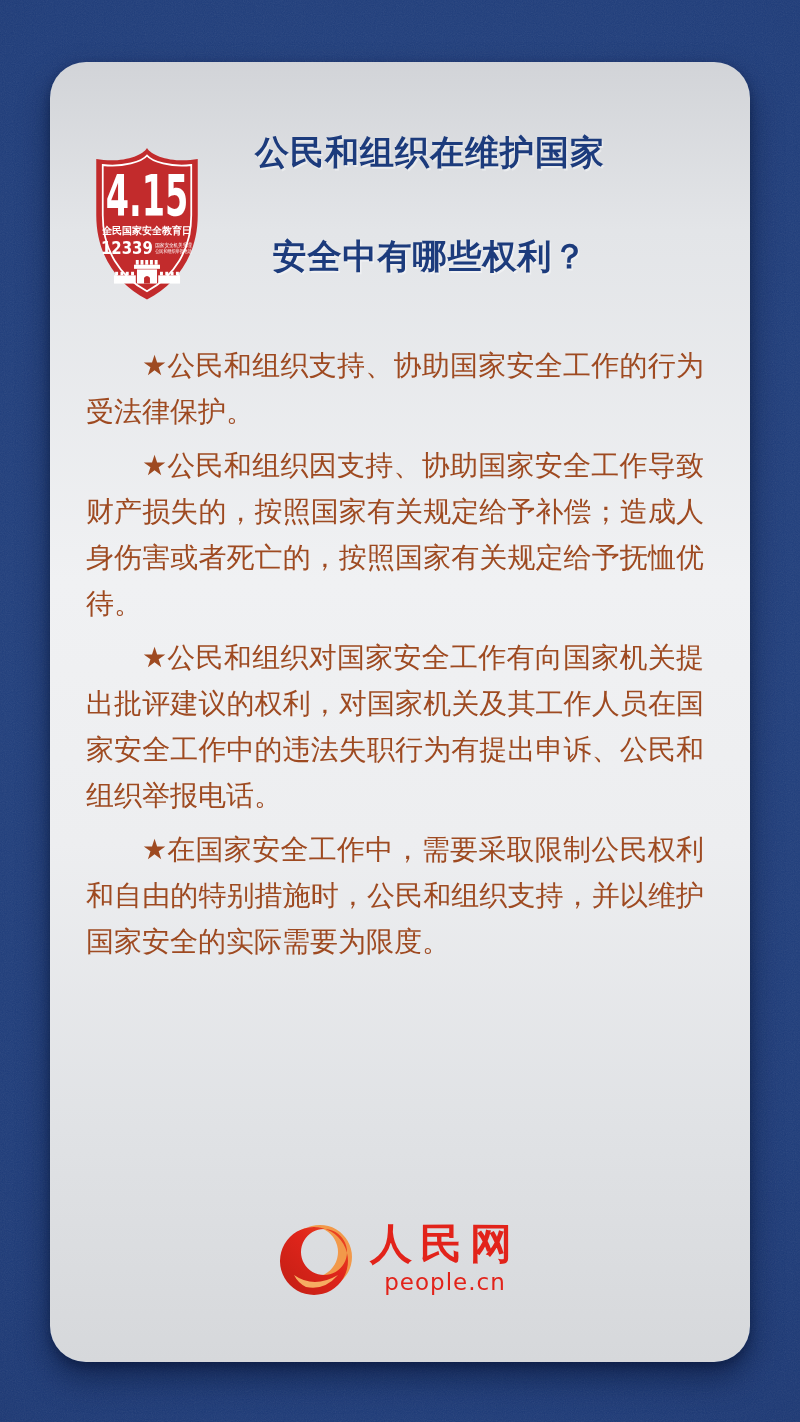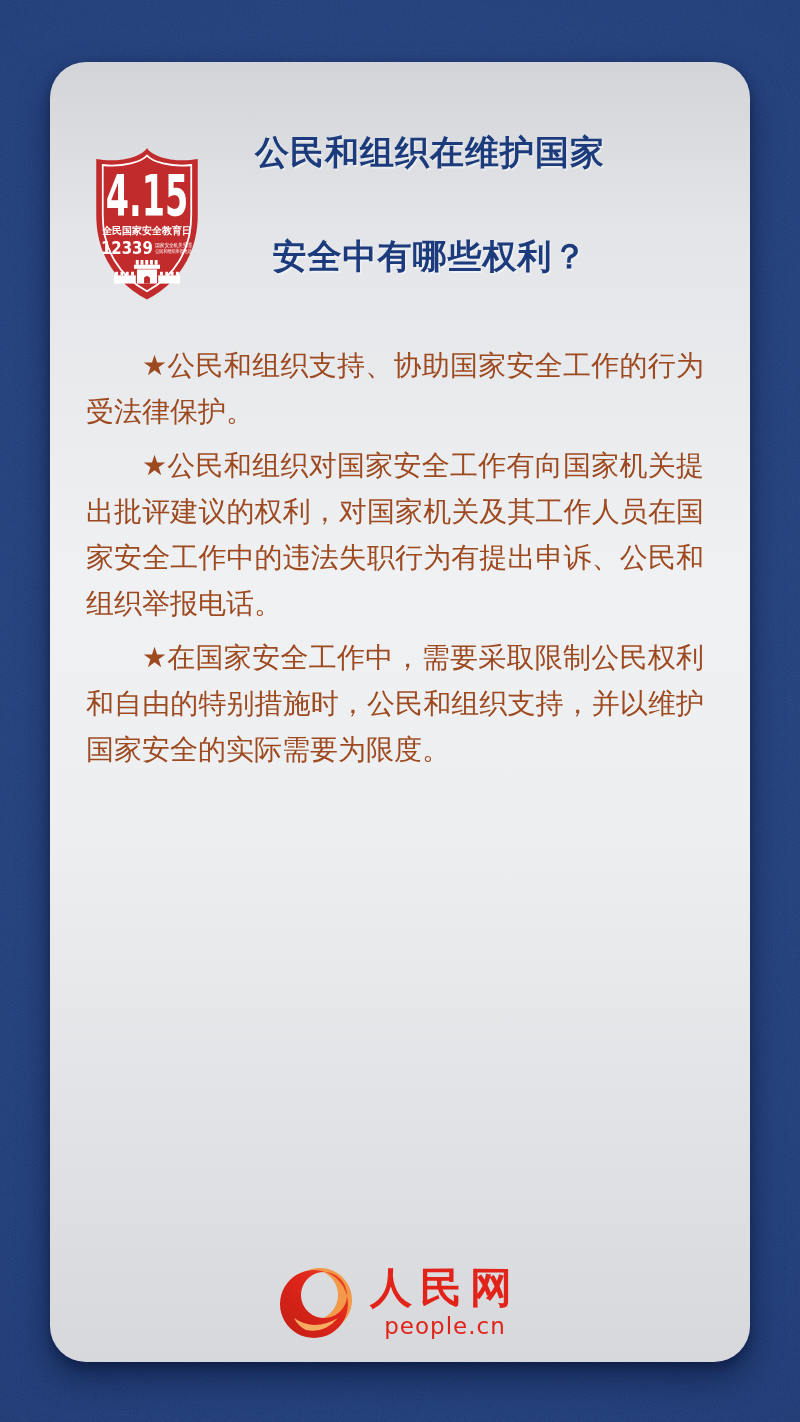--- a/index.html
+++ b/index.html
@@ -29,22 +29,22 @@
   }
   .title .line2{margin-top:48px;}
   .content{
     position:absolute;left:36px;top:281px;width:618px;
     color:#9e4a21;font-weight:normal;font-size:28px;line-height:46px;
     text-align:justify;
   }
   .content p{margin:0 0 8px 0;text-indent:2em;}
   .content p:last-child{margin-bottom:0;}
   .logo{
-    position:absolute;left:0;right:0;top:1202px;
-    display:flex;justify-content:center;align-items:center;gap:18px;
+    position:absolute;left:0;right:0;top:1158px;
+    display:flex;justify-content:center;align-items:flex-end;gap:18px;
   }
   .logo-globe{width:72px;height:72px;flex:0 0 auto;}
   .logo-texts{display:flex;flex-direction:column;align-items:center;}
   .logo-cn{
     color:#e2231a;font-size:42px;font-weight:900;letter-spacing:8px;
     line-height:48px;white-space:nowrap;
   }
   .logo-en{
     color:#e2231a;font-size:23px;font-weight:normal;letter-spacing:1px;
     line-height:26px;margin-top:1px;white-space:nowrap;
@@ -93,20 +93,21 @@
     </g>
   </svg>
 
   <div class="title">
     <div class="line1">公民和组织在维护国家</div>
     <div class="line2">安全中有哪些权利？</div>
   </div>
 
   <div class="content">
     <p>★公民和组织支持、协助国家安全工作的行为受法律保护。</p>
+    <p>★公民和组织因支持、协助国家安全工作导致财产损失的，按照国家有关规定给予补偿；造成人身伤害或者死亡的，按照国家有关规定给予抚恤优待。</p>
     <p>★公民和组织对国家安全工作有向国家机关提出批评建议的权利，对国家机关及其工作人员在国家安全工作中的违法失职行为有提出申诉、公民和组织举报电话。</p>
     <p>★在国家安全工作中，需要采取限制公民权利和自由的特别措施时，公民和组织支持，并以维护国家安全的实际需要为限度。</p>
   </div>
 
   <div class="logo">
     <svg class="logo-globe" viewBox="0 0 72 72" xmlns="http://www.w3.org/2000/svg">
       <defs>
         <linearGradient id="lgRed" x1="0" y1="1" x2="1" y2="0">
           <stop offset="0" stop-color="#c01e14"></stop>
           <stop offset="0.6" stop-color="#e0251b"></stop>

